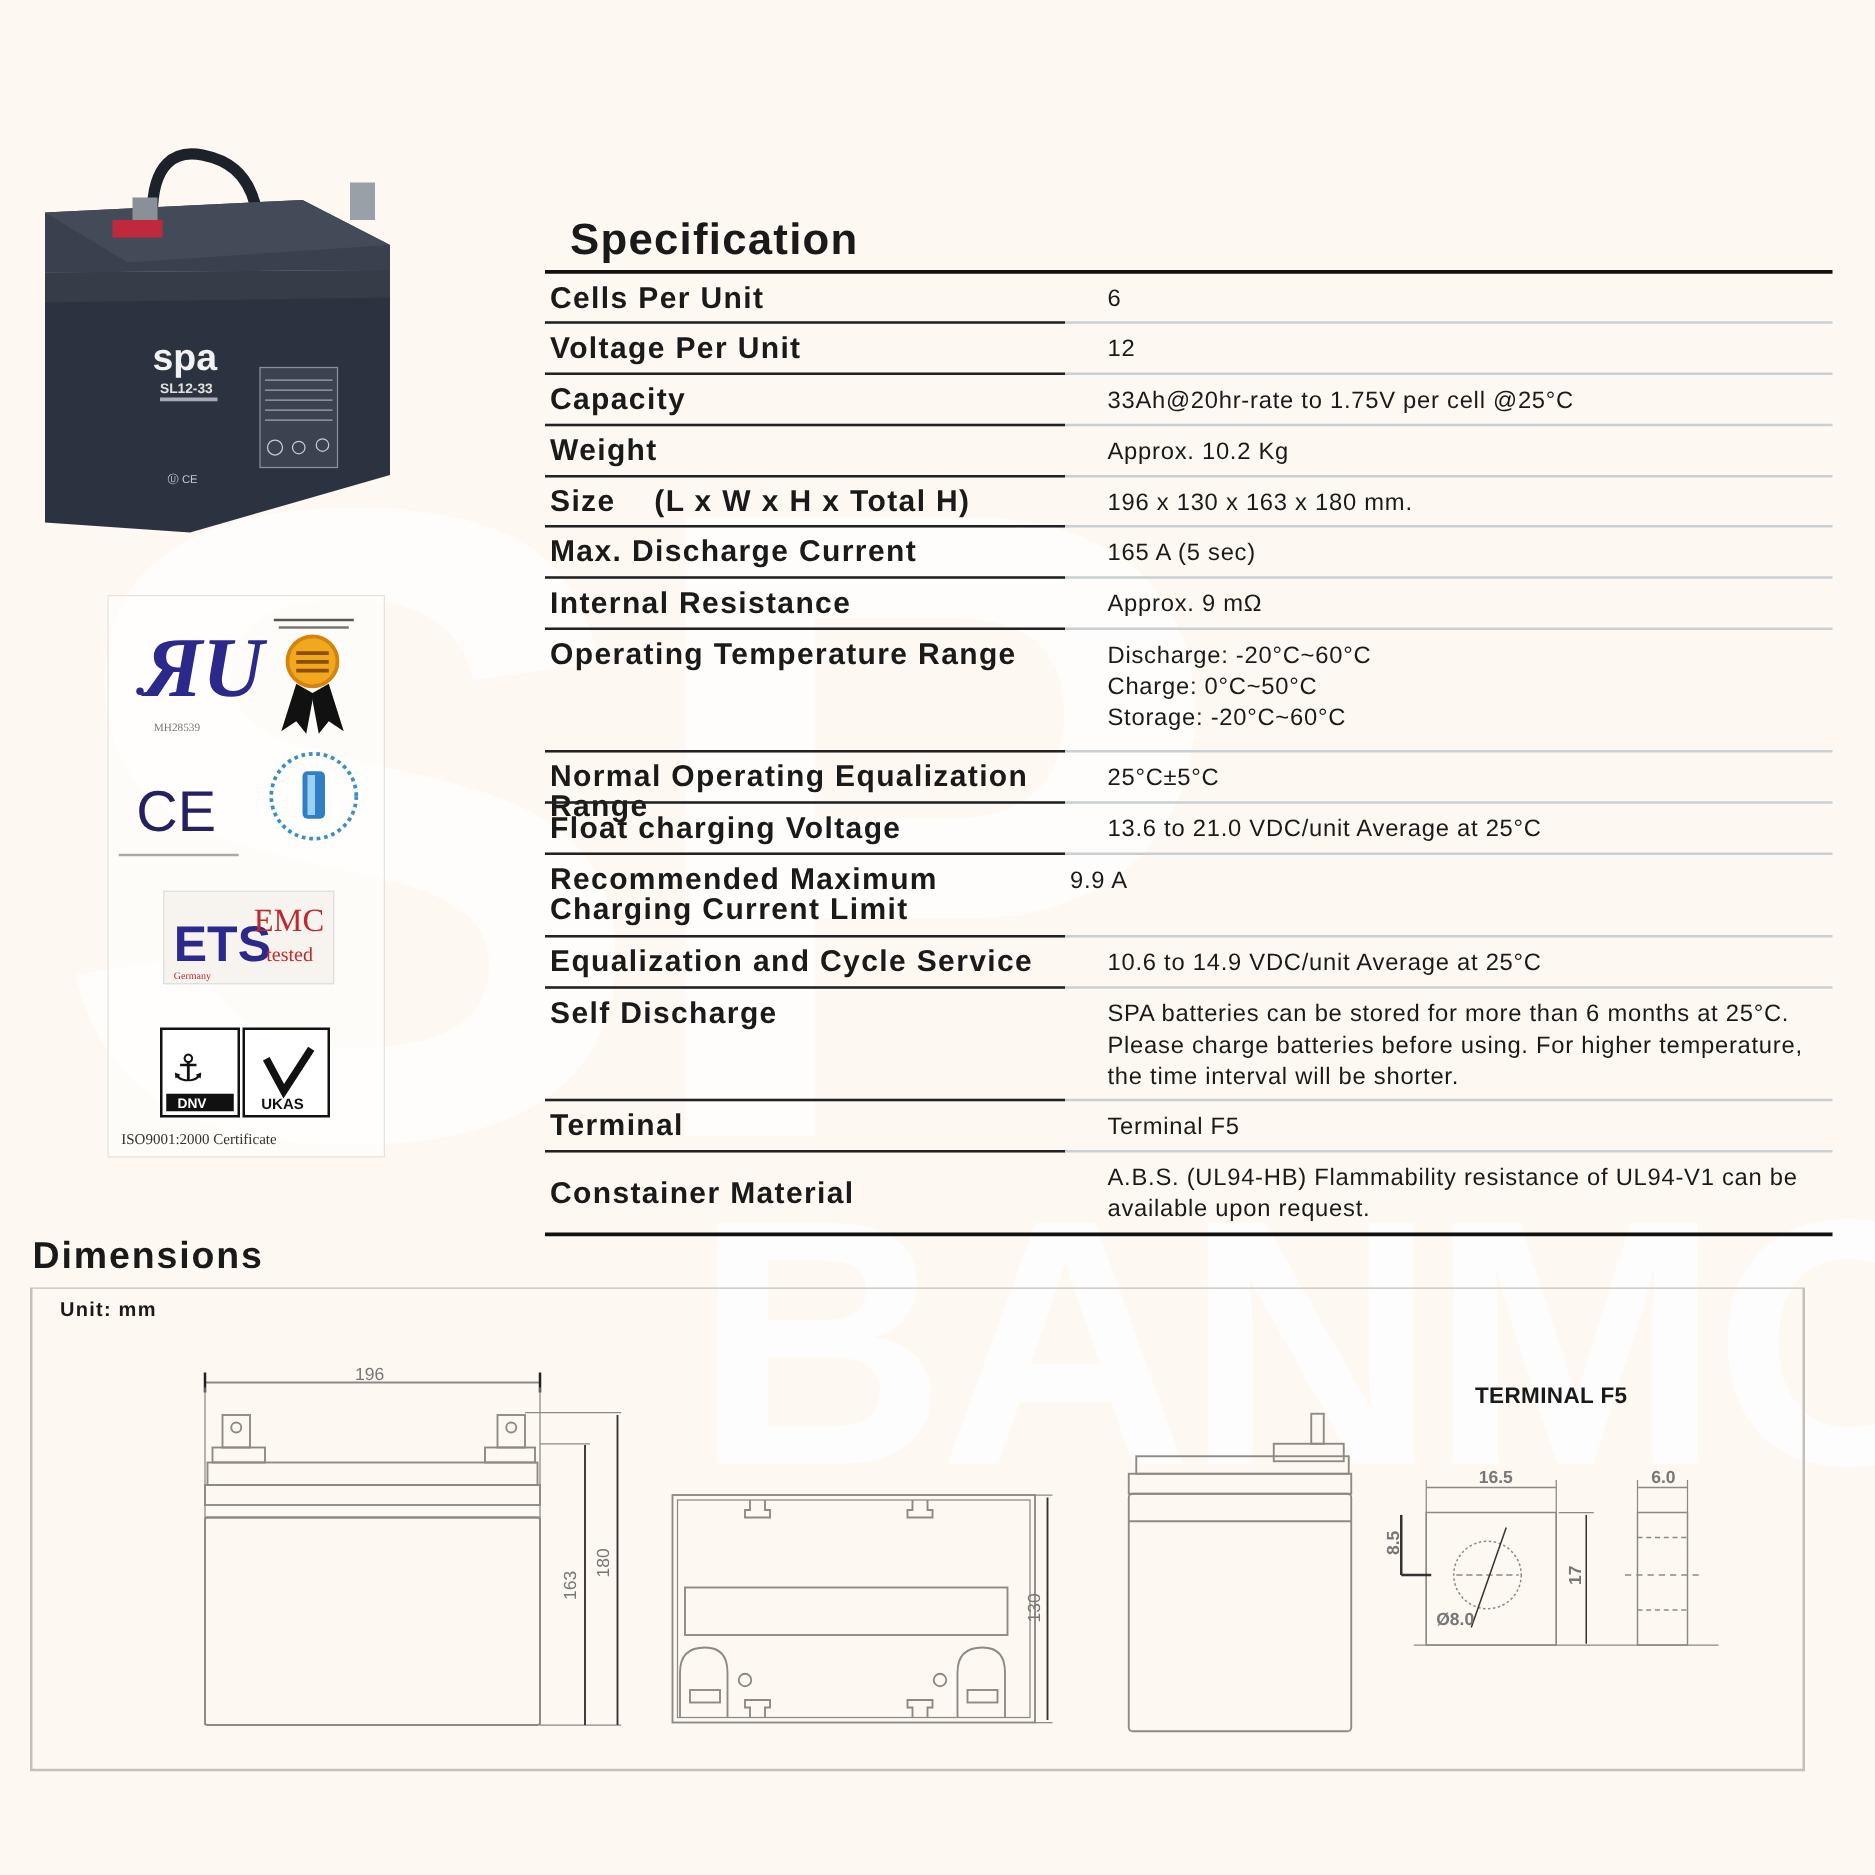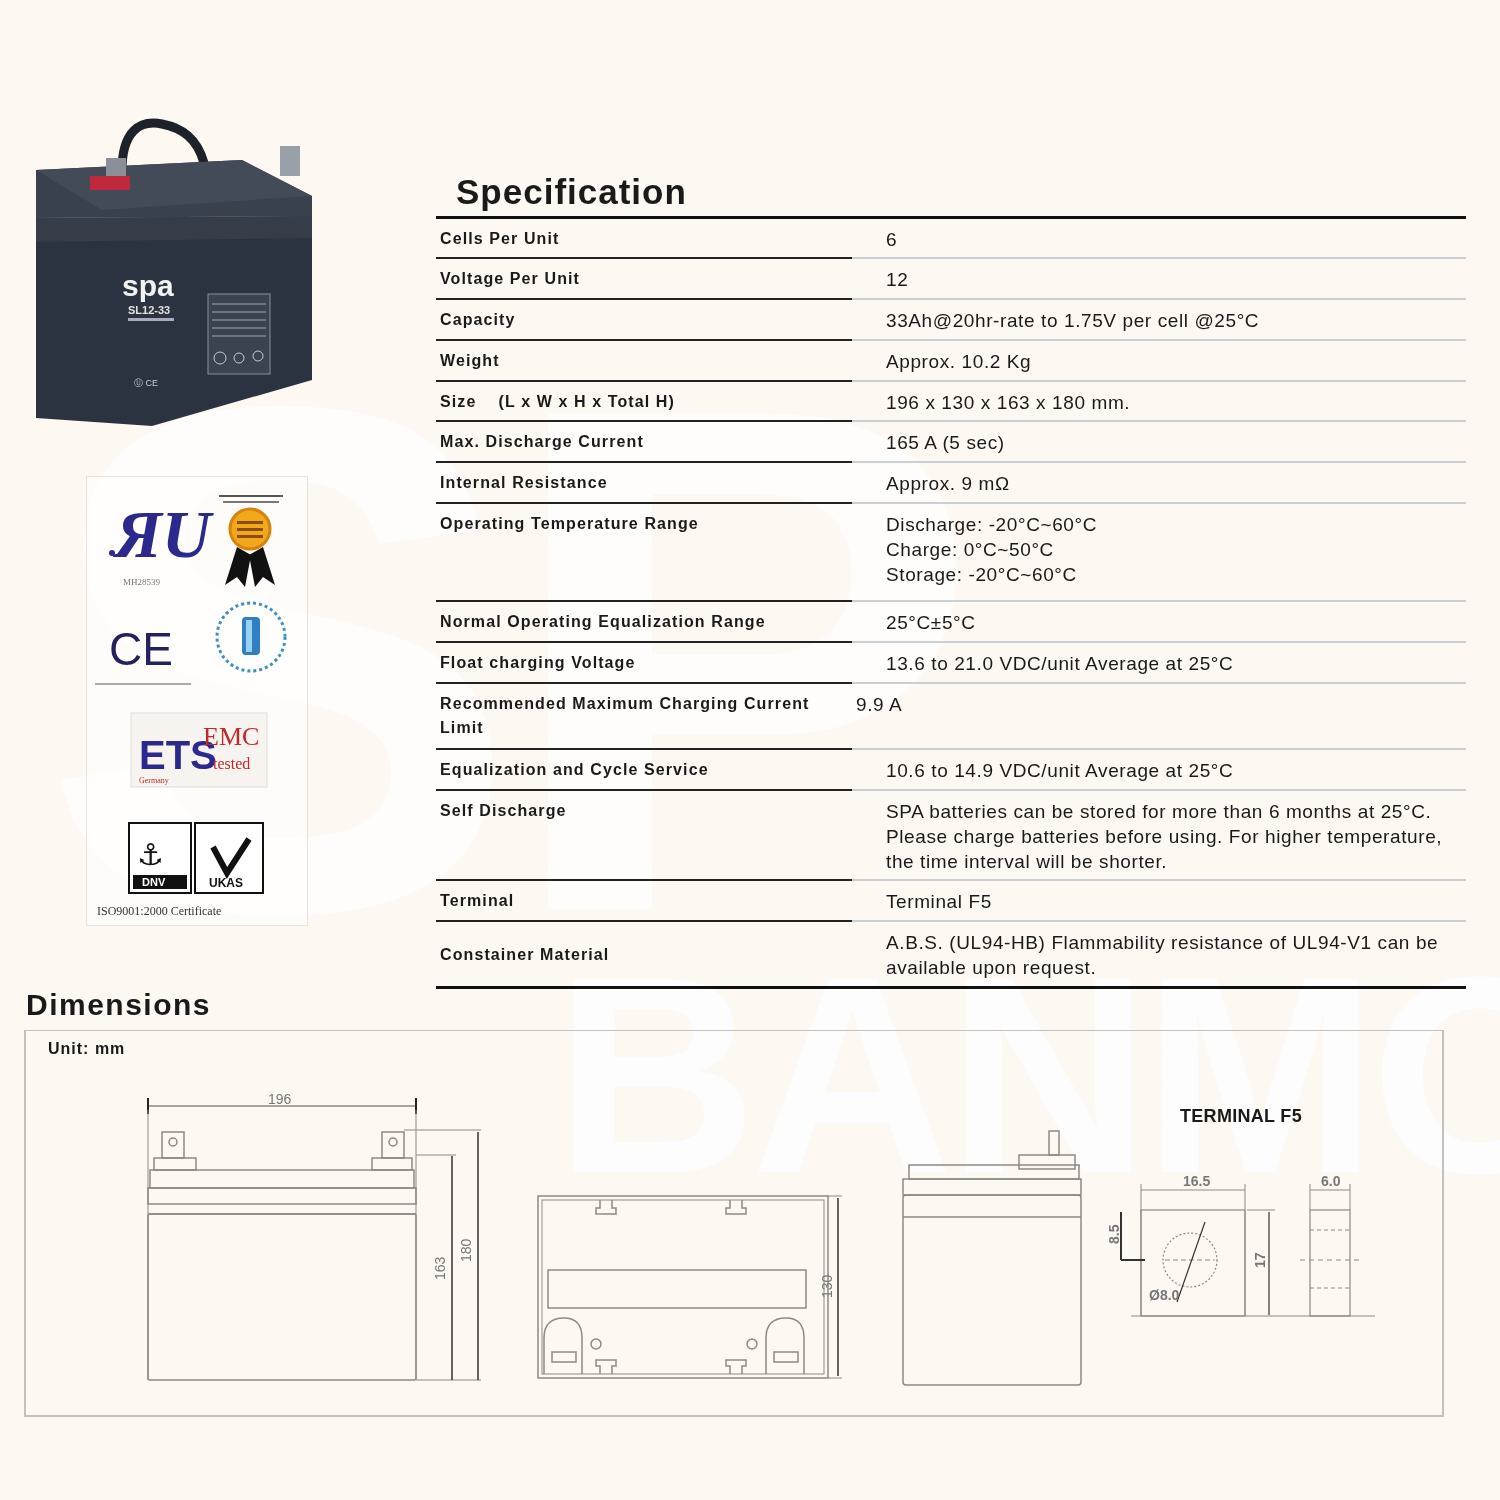--- a/index.html
+++ b/index.html
@@ -14,21 +14,21 @@
 
   
   .battery-photo { position: absolute; left: 32px; top: 118px; width: 284px; height: 312px; }
   .cert-panel { position: absolute; left: 86px; top: 476px; width: 220px; height: 448px; border: 1px solid #e8e2da; background: rgba(255,255,255,0.55); }
 
   
   .spec-title { position: absolute; left: 456px; top: 172px; font-size: 35px; font-weight: bold; letter-spacing: 1px; margin: 0; }
   .spec-table { position: absolute; left: 436px; top: 216px; width: 1030px; border-top: 3px solid #111; }
   .spec-row { position: relative; display: flex; border-bottom: 2px solid #c9cfd2; }
   .spec-row::before { content: ""; position: absolute; left: 0; bottom: -2px; width: 416px; height: 2px; background: #222; }
-  .spec-label { width: 450px; padding: 8px 0 6px 4px; font-size: 16px; font-weight: bold; letter-spacing: 1.1px; line-height: 24px; box-sizing: border-box; }
+  .spec-label { width: 450px; padding: 8px 0 6px 4px; font-size: 24px; font-weight: bold; letter-spacing: 1.1px; line-height: 24px; box-sizing: border-box; }
   .spec-value { flex: 1; padding: 8px 0 6px 0; font-size: 19px; letter-spacing: 0.6px; line-height: 25px; white-space: pre-line; }
   .spec-row.last { border-bottom: 3px solid #111; align-items: center; }
   .spec-row.last::before { display: none; }
 
   
   .dim-title { position: absolute; left: 26px; top: 988px; font-size: 30px; font-weight: bold; letter-spacing: 1.5px; margin: 0; }
   .dim-frame { position: absolute; left: 24px; top: 1030px; width: 1416px; height: 384px; border: 2px solid #c4c0bb; border-top-width: 1px; }
   .dim-unit { position: absolute; left: 48px; top: 1040px; font-size: 16px; font-weight: bold; letter-spacing: 1px; }
   .drawing { position: absolute; }
   .drawing svg { display: block; }
@@ -191,21 +191,21 @@
   <div class="spec-row last" style="height:64px">
     <div class="spec-label">Constainer Material</div>
     <div class="spec-value" style="padding-right:4px">A.B.S. (UL94-HB) Flammability resistance of UL94-V1 can be available upon request.</div>
   </div>
 </div>
 
 <h2 class="dim-title">Dimensions</h2>
 <div class="dim-frame"></div>
 <div class="dim-unit">Unit: mm</div>
 
-<div class="drawing" style="left:136px; top:1090px;">
+<div class="drawing" style="left:152px; top:1090px;">
   <svg width="360" height="300" viewBox="0 0 360 300" fill="none" stroke="#8d8986" stroke-width="1.5">
     <line x1="12" y1="16" x2="280" y2="16"></line>
     <line x1="12" y1="8" x2="12" y2="24" stroke="#222" stroke-width="2"></line>
     <line x1="280" y1="8" x2="280" y2="24" stroke="#222" stroke-width="2"></line>
     <text class="dim-text" x="132" y="14" stroke="none">196</text>
     <line x1="12" y1="20" x2="12" y2="290" stroke-width="1"></line>
     <line x1="280" y1="20" x2="280" y2="290" stroke-width="1"></line>
     <rect x="26" y="42" width="22" height="26"></rect>
     <circle cx="37" cy="52" r="4"></circle>
     <rect x="246" y="42" width="22" height="26"></rect>

